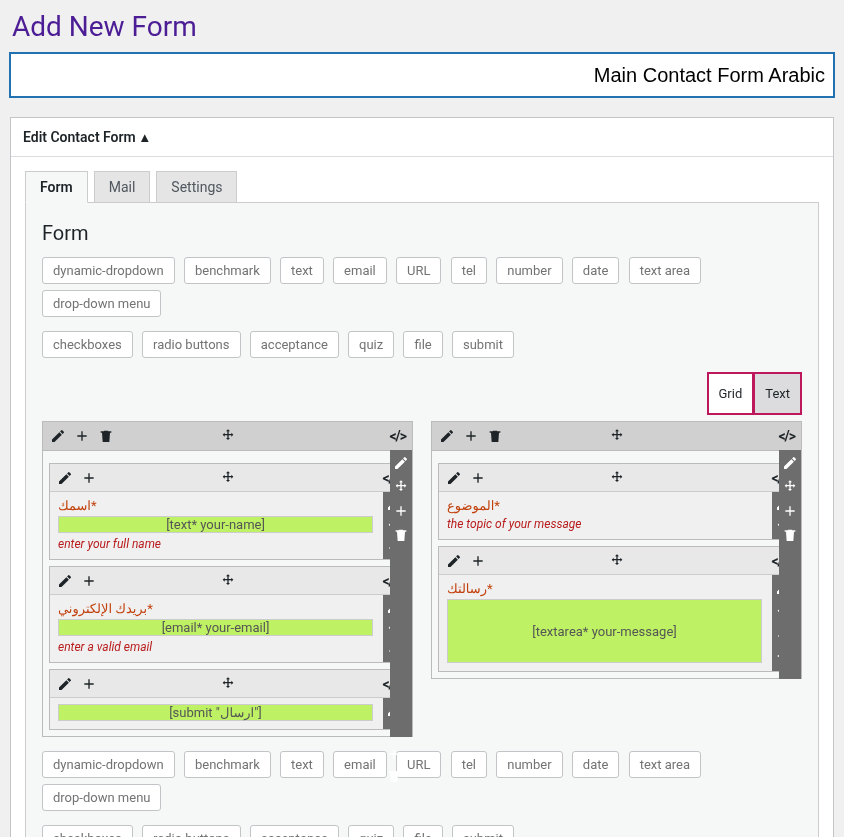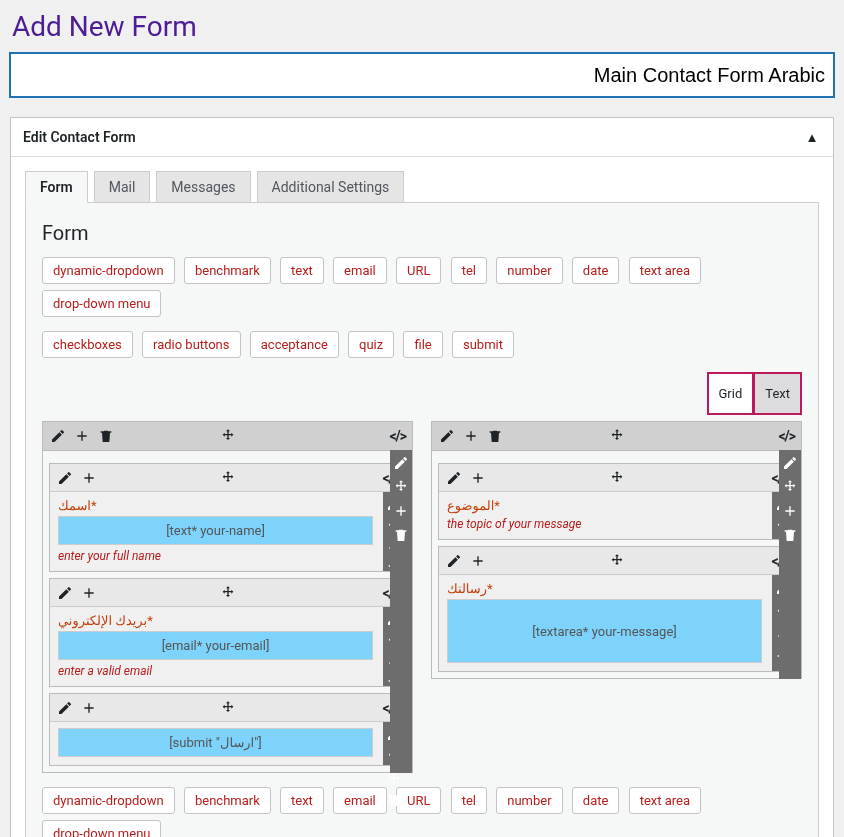--- a/index.html
+++ b/index.html
@@ -1,47 +1,47 @@
 <!DOCTYPE html>
 <html><head>
 <meta charset="utf-8">
 <style>
 * { box-sizing: border-box; margin: 0; padding: 0; }
 body { font-family: -apple-system, BlinkMacSystemFont, "Segoe UI", Roboto, sans-serif; background: #f0f0f1; padding: 10px; color: #1d2327; font-size: 13px; }
 h1 { font-size: 28px; font-weight: 400; margin: 0 0 10px 2px; color: #4c1d95; }
 .title-input { width: 100%; height: 44px; padding: 3px 8px; font-size: 20px; text-align: right; border: 1px solid #2271b1; background: #fff; outline: none; box-shadow: 0 0 0 1px #2271b1; }
 .panel { background: #fff; border: 1px solid #c3c4c7; margin-top: 20px; }
-.panel-header { padding: 10px 12px; border-bottom: 1px solid #dcdcde; display: flex; justify-content: space-between; align-items: center; font-weight: 600; font-size: 14px; }
+.panel-header { padding: 10px 12px; border-bottom: 1px solid #dcdcde; display: flex; align-items: center; font-weight: 600; font-size: 14px; }
 .panel-body { padding: 14px; }
 .tabs { display: flex; border-bottom: 1px solid #ccc; }
 .tab { padding: 7px 14px; background: #e5e5e5; border: 1px solid #ccc; border-bottom: none; margin-right: 6px; cursor: pointer; font-size: 14px; color: #50575e; }
 .tab.active { background: #f6f7f7; border-bottom: 1px solid #f6f7f7; margin-bottom: -1px; font-weight: 600; color: #1d2327; }
 .tab-content { border: 1px solid #ccc; border-top: none; padding: 18px 12px 12px; background: #f6f7f7; }
 .section-title { font-size: 20px; font-weight: 400; margin-bottom: 12px; padding-left: 4px; }
 .tagrow { margin-bottom: 8px; padding-left: 4px; }
-.tag-btn { display: inline-block; background: #fff; border: 1px solid #c3c4c7; border-radius: 3px; padding: 5px 10px; margin: 0 6px 6px 0; font-size: 13px; cursor: pointer; color: #b91c1c; }
+.tag-btn { display: inline-block; background: #fff; border: 1px solid #c3c4c7; border-radius: 3px; padding: 5px 10px; margin: 0 6px 6px 0; font-size: 13px; cursor: pointer; color: #737373; }
 .viewmode { text-align: right; margin: 8px 4px 6px 0; }
 .vm { display: inline-block; border: 2px solid #be185d; padding: 12px 10px; background: #fff; cursor: pointer; }
 .vm:last-child { margin-left: -1px; }
 .vm.active { background: #dcdcde; }
 .grid-wrap { display: flex; gap: 18px; padding: 0 4px; }
 .column { flex: 1; position: relative; }
 .colbar { background: #d0d0d0; border: 1px solid #bbb; display: flex; align-items: center; padding: 4px 6px; position: relative; min-height: 30px; }
 .tools-left { display: flex; gap: 6px; }
 .center-handle { position: absolute; left: 50%; transform: translateX(-50%); }
 .code-ic { position: absolute; right: 6px; font-weight: 700; font-size: 14px; letter-spacing: -1px; }
 .ic { width: 18px; height: 18px; display: inline-flex; align-items: center; justify-content: center; cursor: pointer; color: #1d2327; }
 .fieldwrap { border: 1px solid #bbb; margin-top: 6px; position: relative; background: #f0f0f0; }
 .fieldbar { background: #e8e8e8; border-bottom: 1px solid #ccc; display: flex; align-items: center; padding: 4px 6px; position: relative; min-height: 28px; }
 .fieldbody { padding: 6px 8px 8px; position: relative; }
 .sidepanel { position: absolute; right: 0; top: 0; bottom: 0; width: 22px; background: #6d6d6d; display: flex; flex-direction: column; justify-content: flex-start; align-items: center; padding-top: 4px; gap: 6px; }
 .sidepanel .ic { color: #fff; }
 .fieldbody-inner { margin-right: 24px; }
 .lbl { font-size: 13px; color: #c2410c; margin-bottom: 3px; }
-.fakeinput { width: 100%; background: #7dd3fc; border: 1px solid #ccc; padding: 6px; text-align: center; font-size: 13px; color: #555; }
+.fakeinput { width: 100%; background: #bef264; border: 1px solid #ccc; text-align: center; font-size: 13px; color: #555; }
 .fakeinput.tall { height: 64px; display: flex; align-items: center; justify-content: center; }
 .desc { font-size: 12px; font-style: italic; color: #b91c1c; margin-top: 4px; }
 .colbody { border: 1px solid #bbb; border-top: none; padding: 6px; position: relative; }
 .colbody > .sidepanel { top: -1px; bottom: -1px; }
 svg { width: 16px; height: 16px; }
 </style>
 </head>
 <body>
 
 
@@ -52,22 +52,21 @@
 
 <div class="panel">
   <div class="panel-header">
     <span>Edit Contact Form</span>
     <span class="ic">▴</span>
   </div>
   <div class="panel-body">
     <div class="tabs">
       <div class="tab active">Form</div>
       <div class="tab">Mail</div>
-      <div class="tab">Messages</div>
-      <div class="tab">Additional Settings</div>
+      <div class="tab">Settings</div>
     </div>
     <div class="tab-content">
       <div class="section-title">Form</div>
 
       <div class="tagrow">
         <span class="tag-btn">dynamic-dropdown</span>
         <span class="tag-btn">benchmark</span>
         <span class="tag-btn">text</span>
         <span class="tag-btn">email</span>
         <span class="tag-btn">URL</span>

